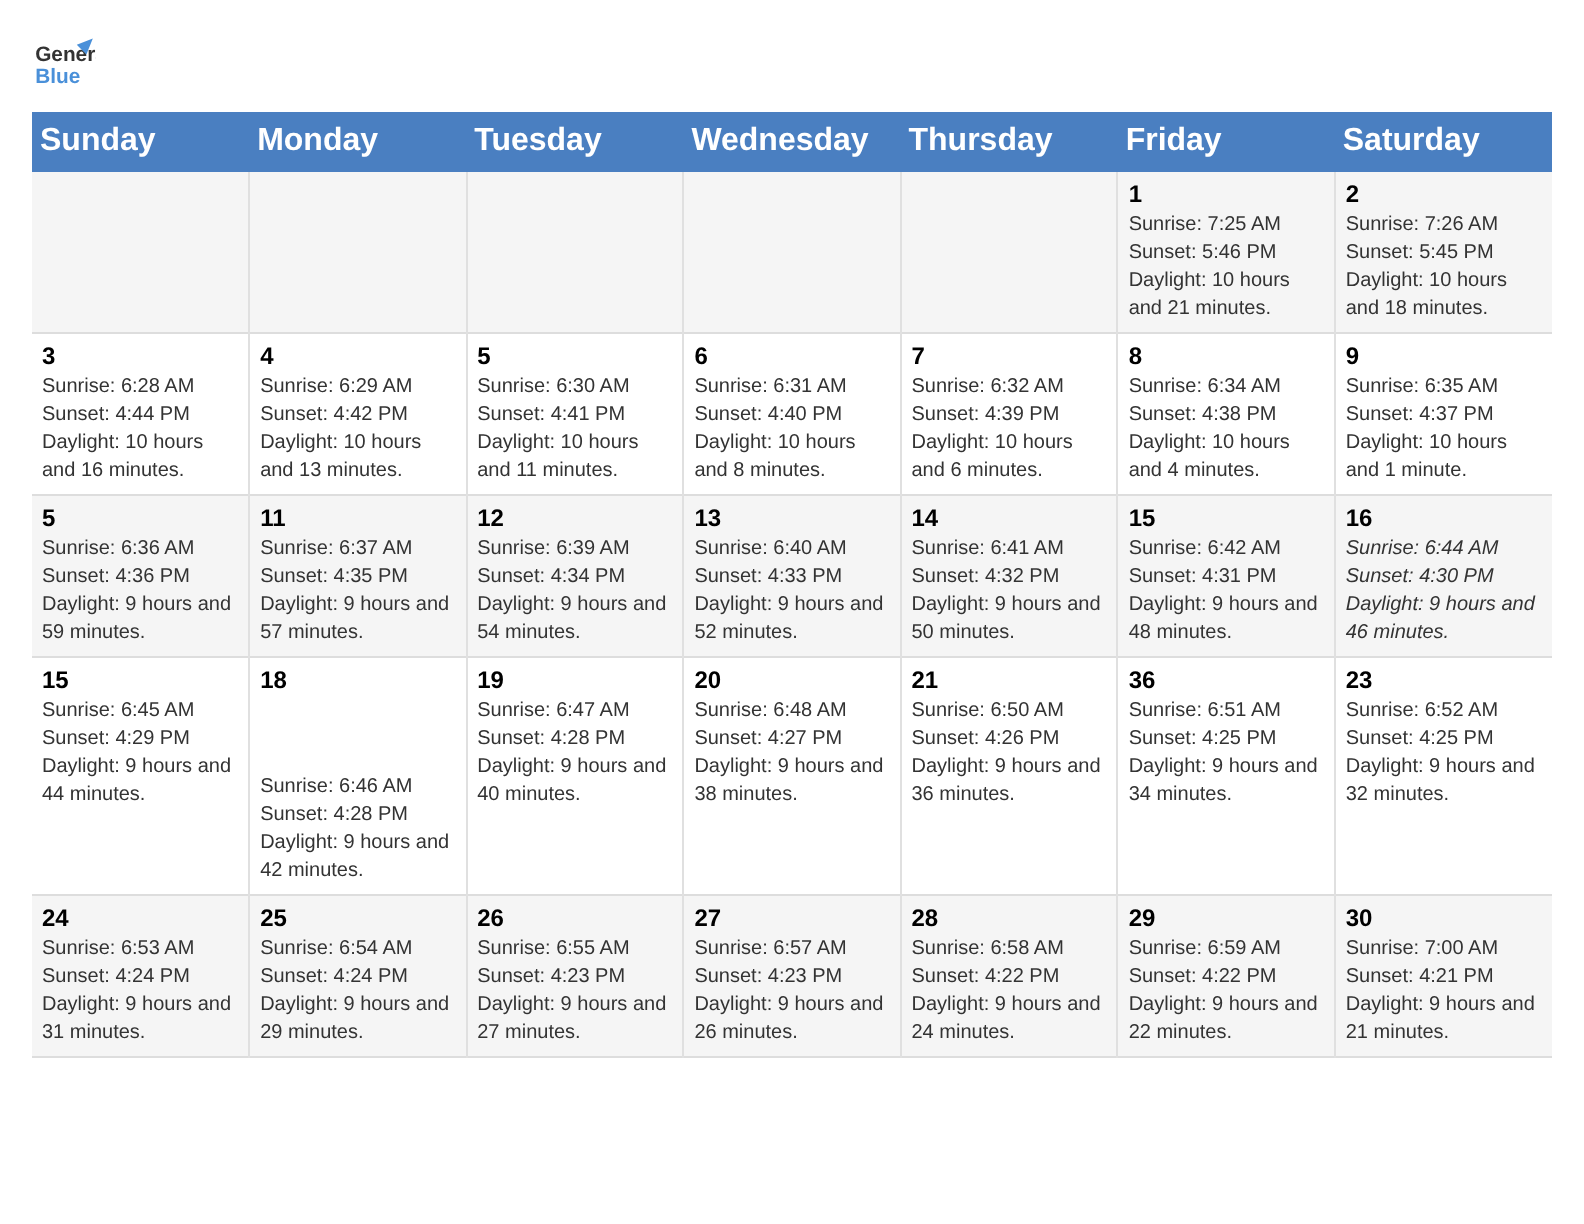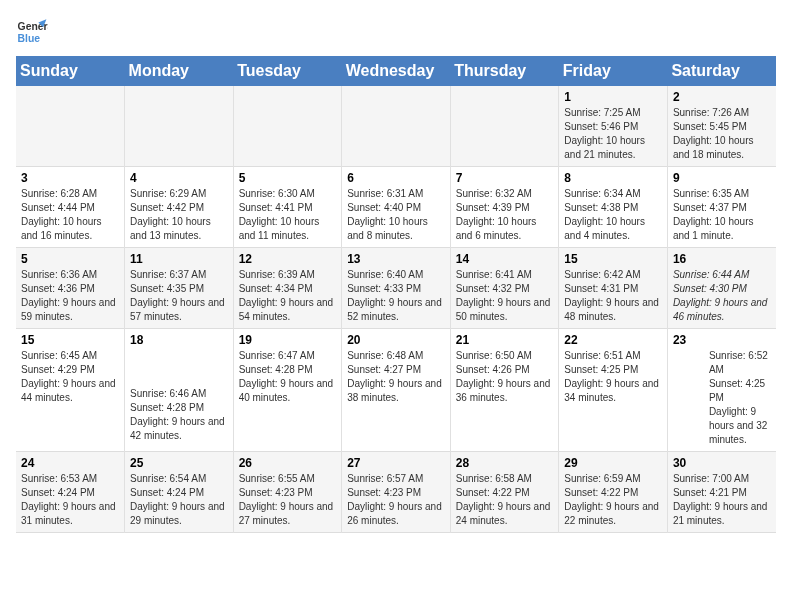--- a/index.html
+++ b/index.html
@@ -242,28 +242,28 @@
 Sunset: 4:27 PM
 Daylight: 9 hours and 38 minutes.</div>
         </td>
         <td>
           <span class="day-num">21</span>
           <div class="day-info" style="white-space: pre-line;">Sunrise: 6:50 AM
 Sunset: 4:26 PM
 Daylight: 9 hours and 36 minutes.</div>
         </td>
         <td>
-          <span class="day-num">22</span>
+          <span class="day-num">36</span>
           <div class="day-info" style="white-space: pre-line;">Sunrise: 6:51 AM
 Sunset: 4:25 PM
 Daylight: 9 hours and 34 minutes.</div>
         </td>
         <td>
           <span class="day-num">23</span>
-          <div class="day-info" style="white-space: pre-line; margin-left: 36px;">Sunrise: 6:52 AM
+          <div class="day-info" style="white-space: pre-line;">Sunrise: 6:52 AM
 Sunset: 4:25 PM
 Daylight: 9 hours and 32 minutes.</div>
         </td>
       </tr>
       <tr>
         <td>
           <span class="day-num">24</span>
           <div class="day-info" style="white-space: pre-line;">Sunrise: 6:53 AM
 Sunset: 4:24 PM
 Daylight: 9 hours and 31 minutes.</div>

